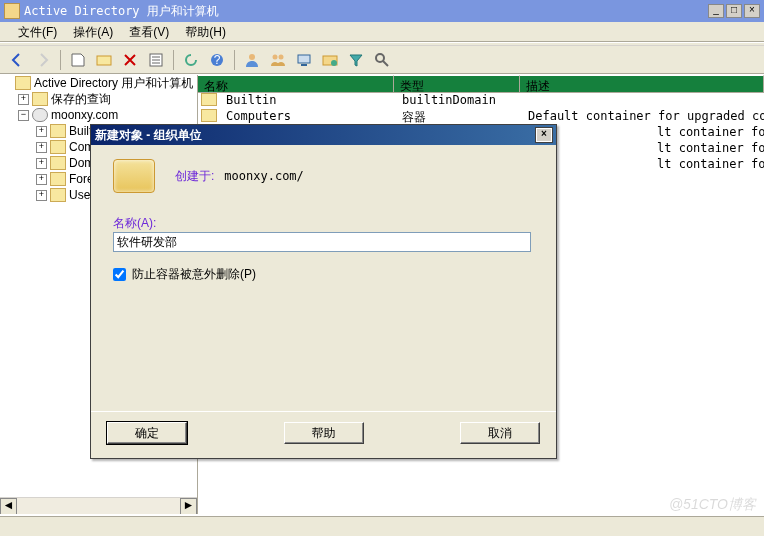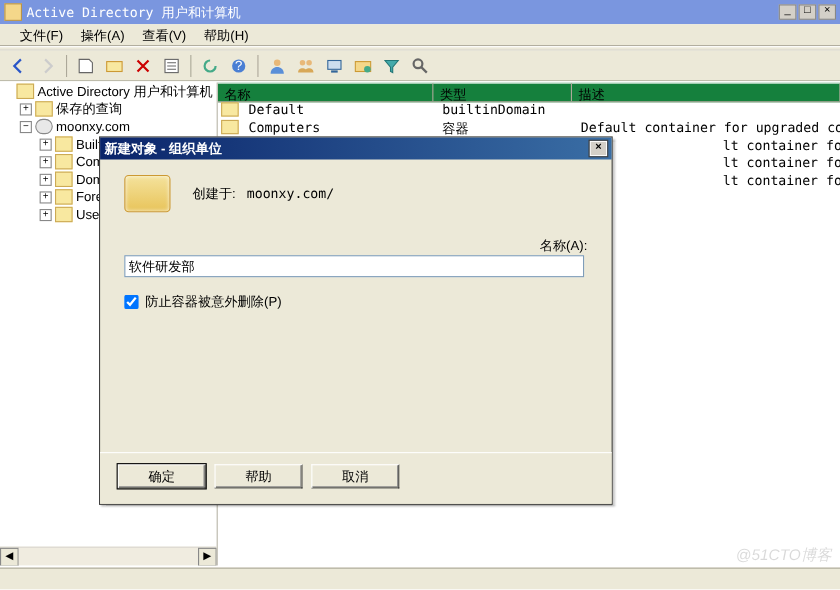--- a/index.html
+++ b/index.html
@@ -52,27 +52,27 @@
 .hscroll .track { flex: 1; background: #f0ece0; }
 
 
 .dialog { position: absolute; top: 124px; left: 90px; width: 467px; background: #ece9d8; border: 1px solid #404040; box-shadow: 2px 2px 2px rgba(0,0,0,.3); }
 .dialog .dtitle { height: 20px; background: linear-gradient(90deg, #0a246a, #3a6ea5); color: #fff; display: flex; align-items: center; padding: 0 4px; font-weight: bold; }
 .dialog .dtitle span:first-child { flex: 1; }
 .dialog .dclose { width: 16px; height: 14px; background: #d4d0c8; border: 1px solid #fff; outline: 1px solid #404040; color: #000; text-align: center; line-height: 10px; font-size: 10px; cursor: pointer; }
 .dialog .dbody { padding: 14px 22px 8px 22px; }
 .dialog .createrow { display: flex; align-items: center; margin-bottom: 22px; }
 .dialog .ouico { width: 42px; height: 34px; background: linear-gradient(#f4e29c,#e8c45a); border: 1px solid #cc9933; border-radius: 4px; margin-right: 20px; box-shadow: inset 0 0 4px rgba(255,255,255,.8); }
-.dialog .lbl { color: #000000; text-align: right; }
+.dialog .lbl { color: #6d28d9; }
 .dialog .pathv { margin-left: 10px; font-family: monospace; }
 .dialog .field { margin-bottom: 14px; }
 .dialog input[type=text] { width: 418px; height: 20px; border: 1px solid #7f9db9; padding: 1px 3px; font-family: Liberation Mono, monospace; }
 .dialog .cbrow { display: flex; align-items: center; margin-top: 10px; }
 .dialog input[type=checkbox] { margin-right: 6px; }
-.dialog .btnrow { display: flex; justify-content: flex-start; gap: 8px; padding: 10px 16px 14px; border-top: 1px solid #fff; margin-top: 120px; background: #ece9d8; }
+.dialog .btnrow { display: flex; justify-content: space-between; gap: 8px; padding: 10px 16px 14px; border-top: 1px solid #fff; margin-top: 120px; background: #ece9d8; }
 .dialog .btnrow button { width: 80px; height: 22px; background: #ece9d8; border: 1px solid #404040; border-top-color: #fff; border-left-color: #fff; cursor: pointer; box-shadow: inset -1px -1px 0 #888; font-family: "SimSun"; }
 .dialog .btnrow button.default { outline: 1px solid #000; }
 
 .watermark { position: absolute; right: 8px; bottom: 22px; color: rgba(0,0,0,.15); font-size: 14px; font-style: italic; }
 </style>
 </head>
 <body>
 
 <div class="titlebar">
   <span class="ico"></span>
@@ -225,21 +225,21 @@
    </div>
   </div>
   <div class="list">
     <div class="list-header">
       <div class="col-name">名称</div>
       <div class="col-type">类型</div>
       <div class="col-desc">描述</div>
     </div>
     <div class="list-row">
         <span class="fico"></span>
-        <div class="col-name" style="width:176px">Default</div>
+        <div class="col-name" style="width:176px">Builtin</div>
         <div class="col-type">builtinDomain</div>
         <div class="col-desc"></div>
       </div>
     <div class="list-row">
         <span class="fico"></span>
         <div class="col-name" style="width:176px">Computers</div>
         <div class="col-type">容器</div>
         <div class="col-desc">Default container for upgraded com...</div>
       </div>
     <div class="list-row">

